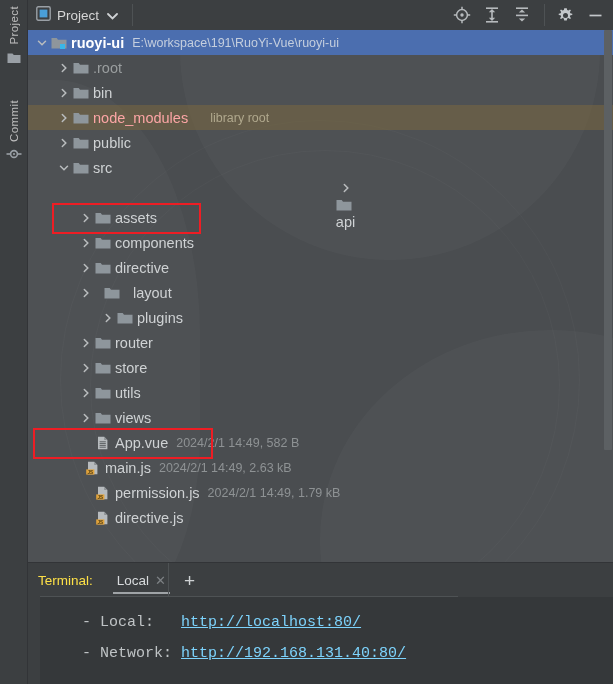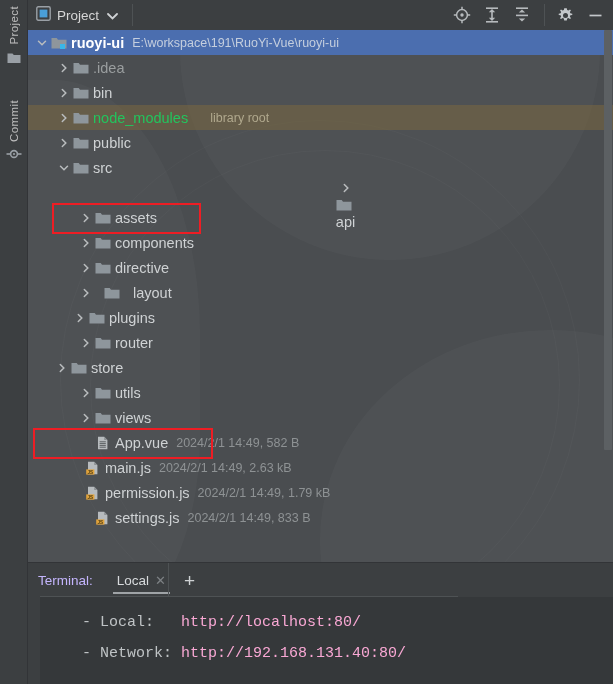--- a/index.html
+++ b/index.html
@@ -137,21 +137,21 @@
     display: flex; align-items: center; justify-content: center;
     flex: 0 0 18px;
     margin-right: 3px;
   }
   .label {
     font-size: 14.5px;
     color: #cfd2d4;
   }
   .label.root { font-weight: bold; color: #ffffff; }
   .label.dim  { color: #9a9e9f; }
-  .label.lib  { color: #22c55e; }
+  .label.lib  { color: #fca5a5; }
   .meta {
     font-size: 12.5px;
     color: #8e9294;
     margin-left: 8px;
   }
   .meta.path { color: #c4cede; }
   .meta.libroot { color: #b0a88d; margin-left: 22px; }
 
   
   .annot {
@@ -188,21 +188,21 @@
   .term-tabs {
     position: relative;
     height: 34px;
     display: flex;
     align-items: center;
     padding-left: 10px;
     gap: 0;
   }
   .term-label {
     font-size: 13.5px;
-    color: #c4b5fd;
+    color: #fde047;
     margin-right: 18px;
   }
   .term-tab {
     position: relative;
     display: flex;
     align-items: center;
     gap: 6px;
     height: 34px;
     padding: 0 6px;
   }
@@ -243,21 +243,22 @@
   }
   .term-line {
     font-family: "Liberation Mono", monospace;
     font-size: 15px;
     color: #bfc3c5;
     line-height: 31px;
     white-space: pre;
     padding-left: 24px;
   }
   .term-url {
-    color: #f9a8d4;
+    color: #7dd3fc;
+    text-decoration: underline;
   }
 
   
   .term-tabs-sep {
     position: absolute;
     left: 12px; right: 155px; top: 33px;
     height: 1px;
     background: #4e5254;
   }
 </style>
@@ -376,21 +377,21 @@
         <span class="chevron">
           <svg width="10" height="10" viewBox="0 0 10 10">
             <path d="M3.3 1.5 L6.8 5 L3.3 8.5" fill="none" stroke="#b9bcbe" stroke-width="1.5" stroke-linecap="round"></path>
           </svg>
         </span>
         <span class="ficon">
           <svg width="16" height="14" viewBox="0 0 16 14">
             <path d="M0.5 2 h5.2 l1.3 1.7 h8.5 v8.8 h-15 z" fill="#8e969c"></path>
           </svg>
         </span>
-        <span class="label dim">.idea</span>
+        <span class="label dim">.root</span>
       </div>
       <div class="row" style="padding-left: 28px;">
         <span class="chevron">
           <svg width="10" height="10" viewBox="0 0 10 10">
             <path d="M3.3 1.5 L6.8 5 L3.3 8.5" fill="none" stroke="#b9bcbe" stroke-width="1.5" stroke-linecap="round"></path>
           </svg>
         </span>
         <span class="ficon">
           <svg width="16" height="14" viewBox="0 0 16 14">
             <path d="M0.5 2 h5.2 l1.3 1.7 h8.5 v8.8 h-15 z" fill="#8e969c"></path>
@@ -496,21 +497,21 @@
             <path d="M3.3 1.5 L6.8 5 L3.3 8.5" fill="none" stroke="#b9bcbe" stroke-width="1.5" stroke-linecap="round"></path>
           </svg>
         </span>
         <span class="ficon">
           <svg width="16" height="14" viewBox="0 0 16 14">
             <path d="M0.5 2 h5.2 l1.3 1.7 h8.5 v8.8 h-15 z" fill="#8e969c"></path>
           </svg>
         </span>
         <span class="label">layout</span>
       </div>
-      <div class="row" style="padding-left: 44px;">
+      <div class="row" style="padding-left: 72px;">
         <span class="chevron">
           <svg width="10" height="10" viewBox="0 0 10 10">
             <path d="M3.3 1.5 L6.8 5 L3.3 8.5" fill="none" stroke="#b9bcbe" stroke-width="1.5" stroke-linecap="round"></path>
           </svg>
         </span>
         <span class="ficon">
           <svg width="16" height="14" viewBox="0 0 16 14">
             <path d="M0.5 2 h5.2 l1.3 1.7 h8.5 v8.8 h-15 z" fill="#8e969c"></path>
           </svg>
         </span>
@@ -522,21 +523,21 @@
             <path d="M3.3 1.5 L6.8 5 L3.3 8.5" fill="none" stroke="#b9bcbe" stroke-width="1.5" stroke-linecap="round"></path>
           </svg>
         </span>
         <span class="ficon">
           <svg width="16" height="14" viewBox="0 0 16 14">
             <path d="M0.5 2 h5.2 l1.3 1.7 h8.5 v8.8 h-15 z" fill="#8e969c"></path>
           </svg>
         </span>
         <span class="label">router</span>
       </div>
-      <div class="row" style="padding-left: 26px;">
+      <div class="row" style="padding-left: 50px;">
         <span class="chevron">
           <svg width="10" height="10" viewBox="0 0 10 10">
             <path d="M3.3 1.5 L6.8 5 L3.3 8.5" fill="none" stroke="#b9bcbe" stroke-width="1.5" stroke-linecap="round"></path>
           </svg>
         </span>
         <span class="ficon">
           <svg width="16" height="14" viewBox="0 0 16 14">
             <path d="M0.5 2 h5.2 l1.3 1.7 h8.5 v8.8 h-15 z" fill="#8e969c"></path>
           </svg>
         </span>
@@ -589,21 +590,21 @@
           <svg width="16" height="14" viewBox="0 0 16 14">
             <path d="M3 0.8 h6.2 l3.2 3.2 v9.2 h-9.4 z" fill="#b7bbbe"></path>
             <path d="M9.2 0.8 v3.2 h3.2 z" fill="#8c9093"></path>
             <rect x="1.2" y="8.4" width="8.2" height="5.2" fill="#e2a33c"></rect>
             <text x="5.3" y="12.7" text-anchor="middle" font-size="4.6" font-family="&quot;Liberation Sans&quot;, sans-serif" font-weight="bold" fill="#4a3a12">JS</text>
           </svg>
         </span>
         <span class="label">main.js</span>
         <span class="meta">2024/2/1 14:49, 2.63 kB</span>
       </div>
-      <div class="row" style="padding-left: 40px;">
+      <div class="row" style="padding-left: 50px;">
         <span class="chevron"></span>
         <span class="ficon">
           <svg width="16" height="14" viewBox="0 0 16 14">
             <path d="M3 0.8 h6.2 l3.2 3.2 v9.2 h-9.4 z" fill="#b7bbbe"></path>
             <path d="M9.2 0.8 v3.2 h3.2 z" fill="#8c9093"></path>
             <rect x="1.2" y="8.4" width="8.2" height="5.2" fill="#e2a33c"></rect>
             <text x="5.3" y="12.7" text-anchor="middle" font-size="4.6" font-family="&quot;Liberation Sans&quot;, sans-serif" font-weight="bold" fill="#4a3a12">JS</text>
           </svg>
         </span>
         <span class="label">permission.js</span>
@@ -612,22 +613,21 @@
       <div class="row" style="padding-left: 50px;">
         <span class="chevron"></span>
         <span class="ficon">
           <svg width="16" height="14" viewBox="0 0 16 14">
             <path d="M3 0.8 h6.2 l3.2 3.2 v9.2 h-9.4 z" fill="#b7bbbe"></path>
             <path d="M9.2 0.8 v3.2 h3.2 z" fill="#8c9093"></path>
             <rect x="1.2" y="8.4" width="8.2" height="5.2" fill="#e2a33c"></rect>
             <text x="5.3" y="12.7" text-anchor="middle" font-size="4.6" font-family="&quot;Liberation Sans&quot;, sans-serif" font-weight="bold" fill="#4a3a12">JS</text>
           </svg>
         </span>
-        <span class="label">settings.js</span>
-        <span class="meta">2024/2/1 14:49, 833 B</span>
+        <span class="label">directive.js</span>
       </div>
     </div>
 
   <div class="vscroll">
     <div class="vthumb" id="vthumb" style="top: 0px; height: 420px;"></div>
   </div>
 
   <div id="annot-layer">
       <div class="annot" style="left: 52px; top: 203px; width: 149px; height: 31px; border-color: rgb(238, 29, 36);"></div>
       <div class="annot" style="left: 33px; top: 428px; width: 180px; height: 31px; border-color: rgb(238, 29, 36);"></div>

